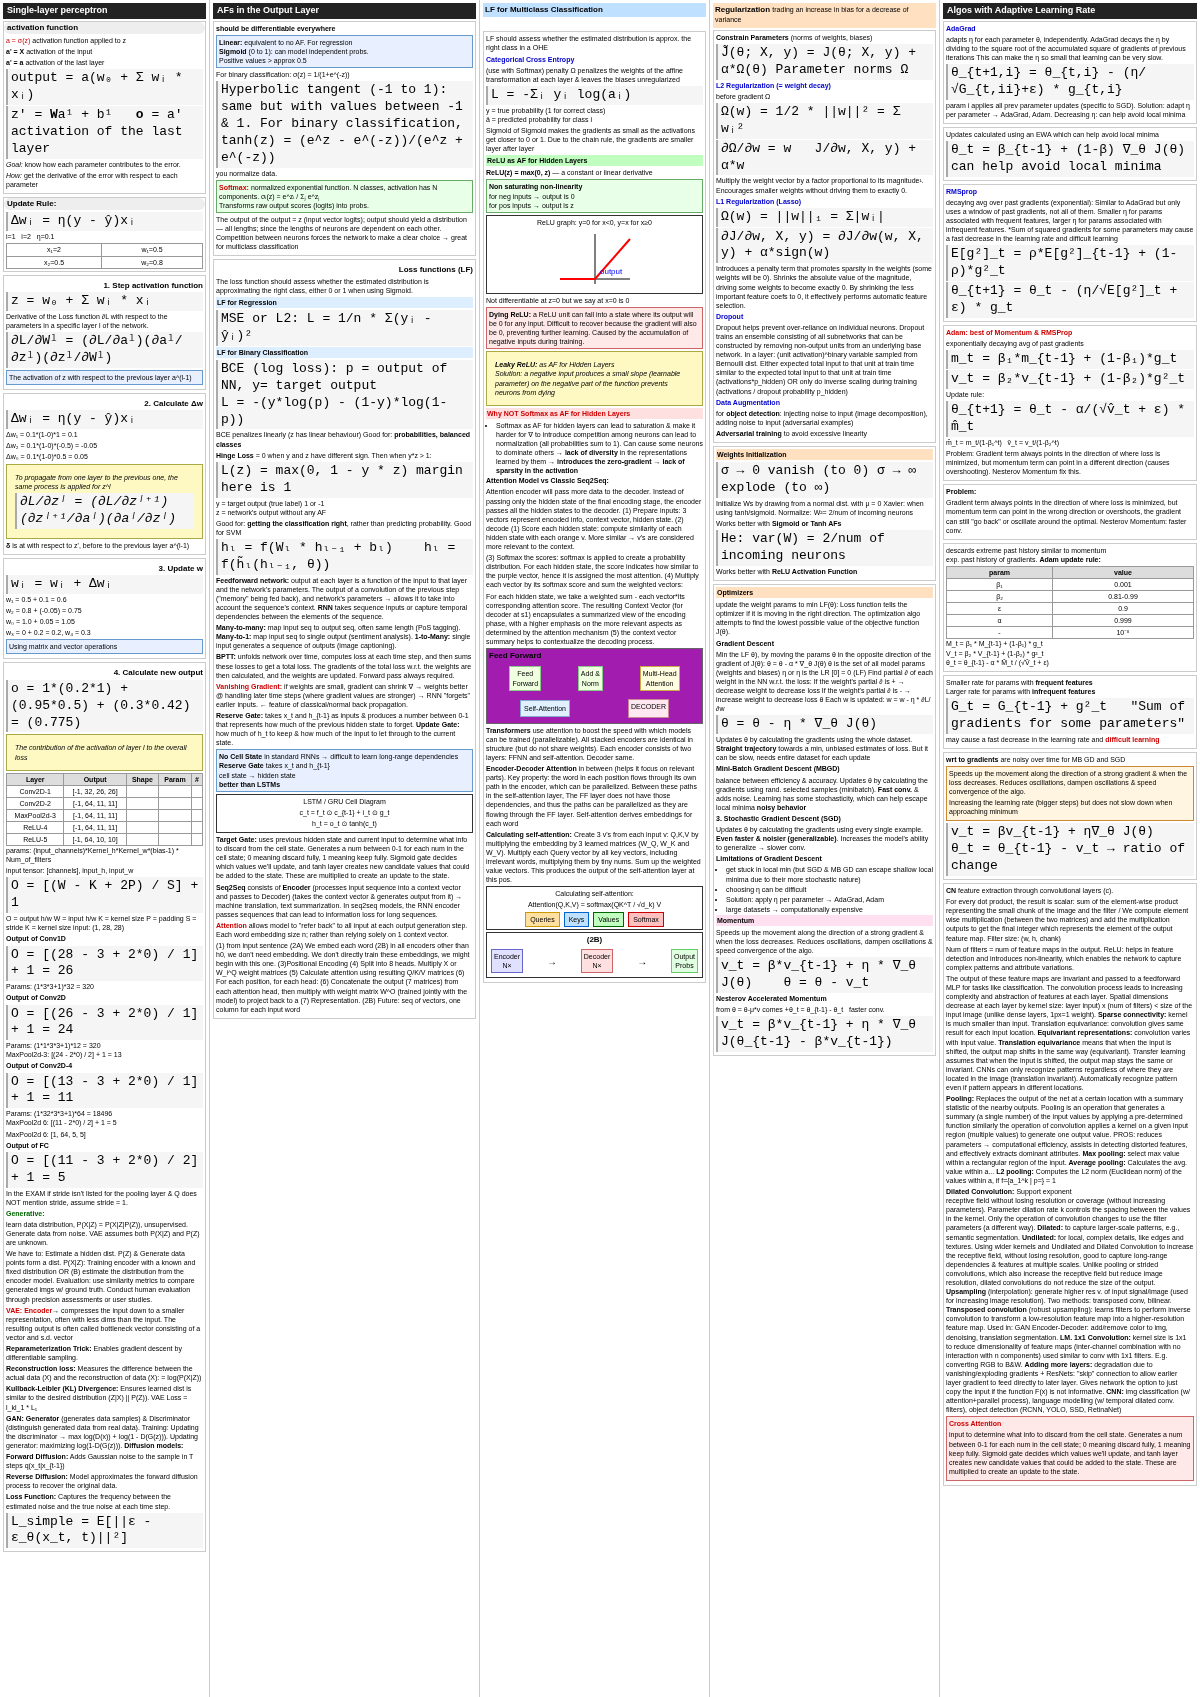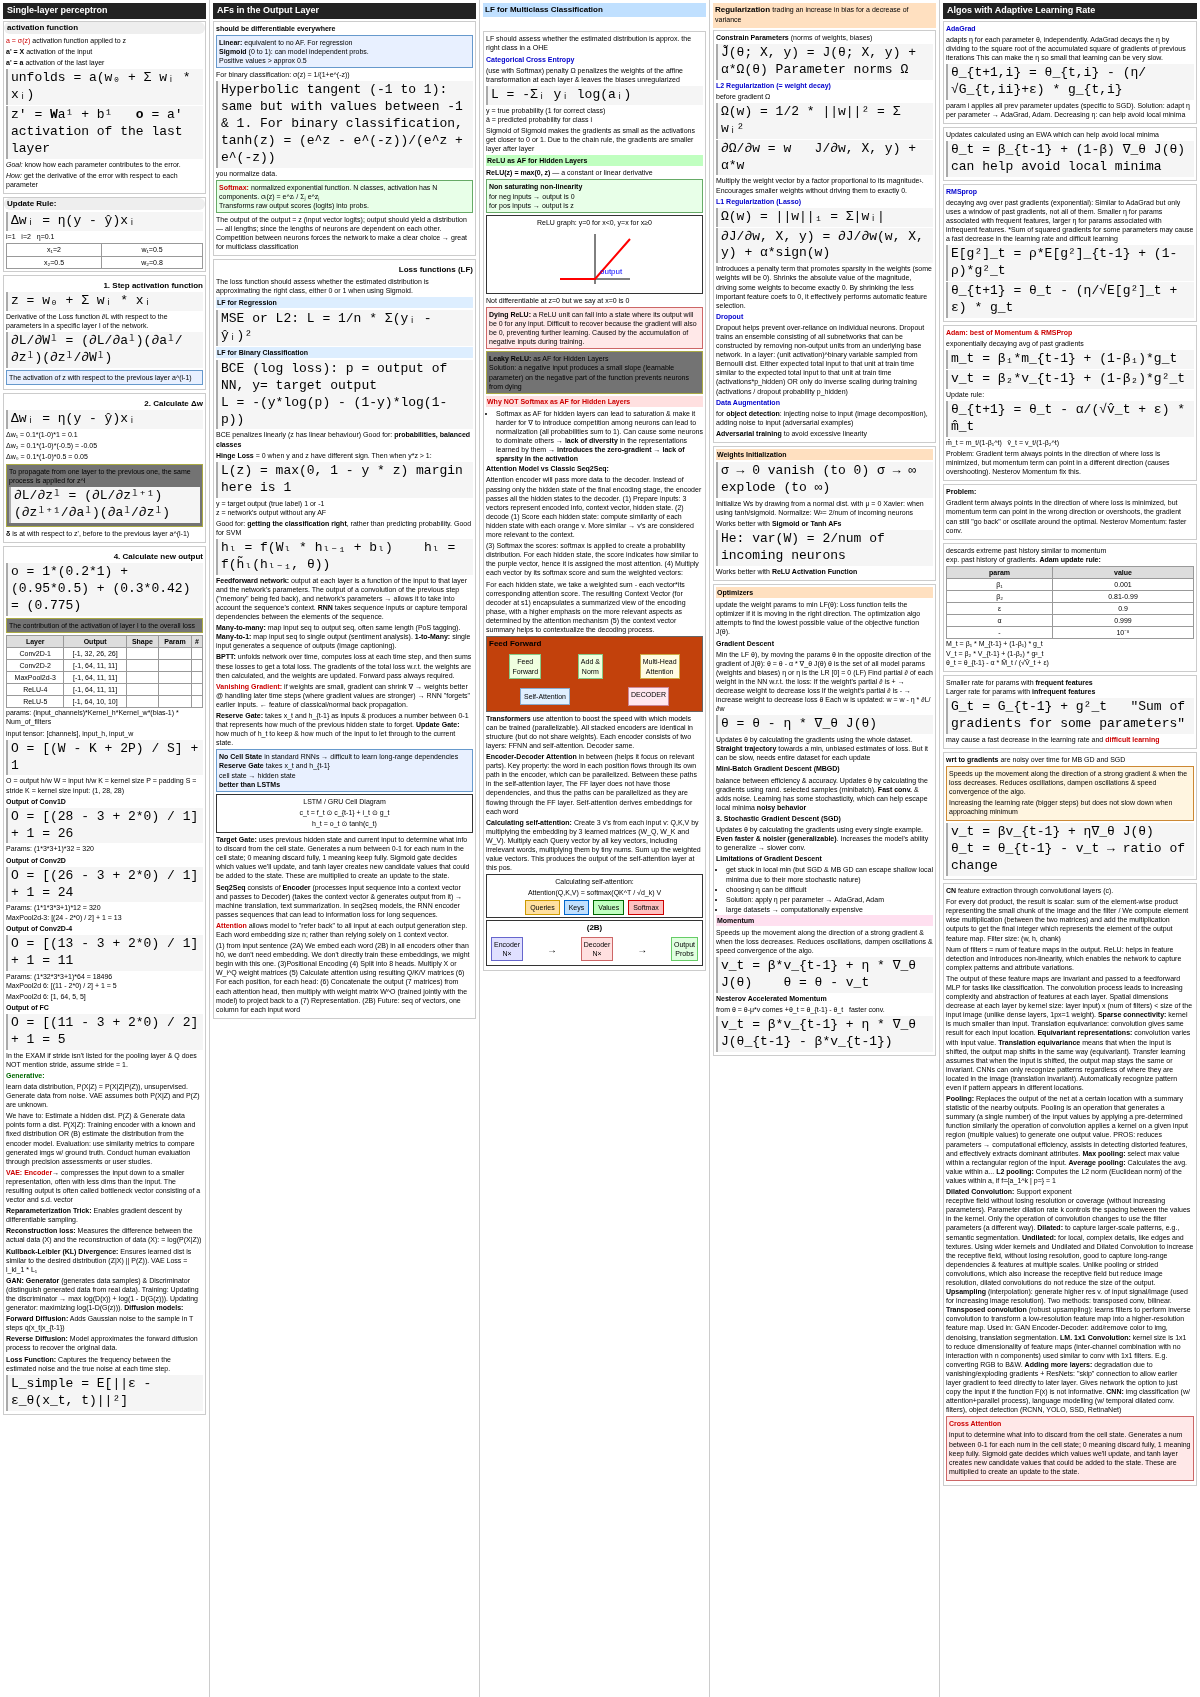--- a/index.html
+++ b/index.html
@@ -93,24 +93,25 @@
     }
     .box-red {
       border: 1px solid #cc6666;
       background: #ffe8e8;
       padding: 2px;
       margin: 2px 0;
       font-size: 7px;
     }
     .box-yellow {
       border: 1px solid #aaaa44;
-      background: #737373;
-      padding: 2px;
+      background: #fef9c3;
+      padding: 8px;
       margin: 2px 0;
       font-size: 7px;
+      font-style: italic;
     }
     .box-orange {
       border: 1px solid #cc8833;
       background: #fff5e0;
       padding: 2px;
       margin: 2px 0;
       font-size: 7px;
     }
     .col1 { background: #fff; }
     .col2 { background: #fff; }
@@ -128,21 +129,21 @@
       background: #ffe0c0;
       font-weight: bold;
       font-size: 8px;
       padding: 2px;
       margin-bottom: 2px;
     }
     .attention-diagram {
       border: 1px solid #666;
       padding: 2px;
       margin: 2px 0;
-      background: #c2410c;
+      background: #a21caf;
     }
     .self-attn-box {
       background: #e0f0ff;
       border: 1px solid #88aacc;
       padding: 3px;
       margin: 2px 0;
       text-align: center;
       font-size: 7px;
     }
     .feed-forward-block {
@@ -177,21 +178,21 @@
 
   <div class="col col1">
     <h2>Single-layer perceptron</h2>
 
     <div class="section">
       <div class="section-title">activation function</div>
       <p><span class="red">a = σ(z)</span> activation function applied to z</p>
       <p><span class="bold">a' = X</span> activation of the input</p>
       <p><span class="bold">a' = a</span> activation of the last layer</p>
 
-      <div class="formula">unfolds = a(w₀ + Σ wᵢ * xᵢ)</div>
+      <div class="formula">output = a(w₀ + Σ wᵢ * xᵢ)</div>
       <div class="formula">z' = <span class="bold">W</span>a¹ + b¹ &nbsp; <span class="bold">o</span> = a' activation of the last layer</div>
 
       <p><em>Goal:</em> know how each parameter contributes to the error.</p>
       <p><em>How:</em> get the derivative of the error with respect to each parameter</p>
     </div>
 
     <div class="section">
       <div class="section-title">Update Rule:</div>
       <div class="formula">Δwᵢ = η(y - ŷ)xᵢ</div>
       <p>i=1 &nbsp; i=2 &nbsp; η=0.1</p>
@@ -229,20 +230,32 @@
       <p>Δw₀ = 0.1*(1-0)*0.5 = 0.05</p>
 
       <div class="box-yellow">
         <p>To propagate from one layer to the previous one, the same process is applied for z^l</p>
         <div class="formula">∂L/∂zˡ = (∂L/∂zˡ⁺¹)(∂zˡ⁺¹/∂aˡ)(∂aˡ/∂zˡ)</div>
       </div>
 
       <p><span class="bold">δ</span> is at with respect to z', before to the previous layer a^(l-1)</p>
     </div>
 
+    <div class="section">
+      <h3>3. Update w</h3>
+      <div class="formula">wᵢ = wᵢ + Δwᵢ</div>
+      <p>w₁ = 0.5 + 0.1 = 0.6</p>
+      <p>w₂ = 0.8 + (-0.05) = 0.75</p>
+      <p>w₀ = 1.0 + 0.05 = 1.05</p>
+      <p>w₃ = 0 + 0.2 = 0.2, w₄ = 0.3</p>
+
+      <div class="box-blue">
+        Using matrix and vector operations
+      </div>
+    </div>
 
     <div class="section">
       <h3>4. Calculate new output</h3>
       <div class="formula">o = 1*(0.2*1) + (0.95*0.5) + (0.3*0.42) = (0.775)</div>
 
       <div class="box-yellow">
         The contribution of the activation of layer l to the overall loss
       </div>
 
       <table>

